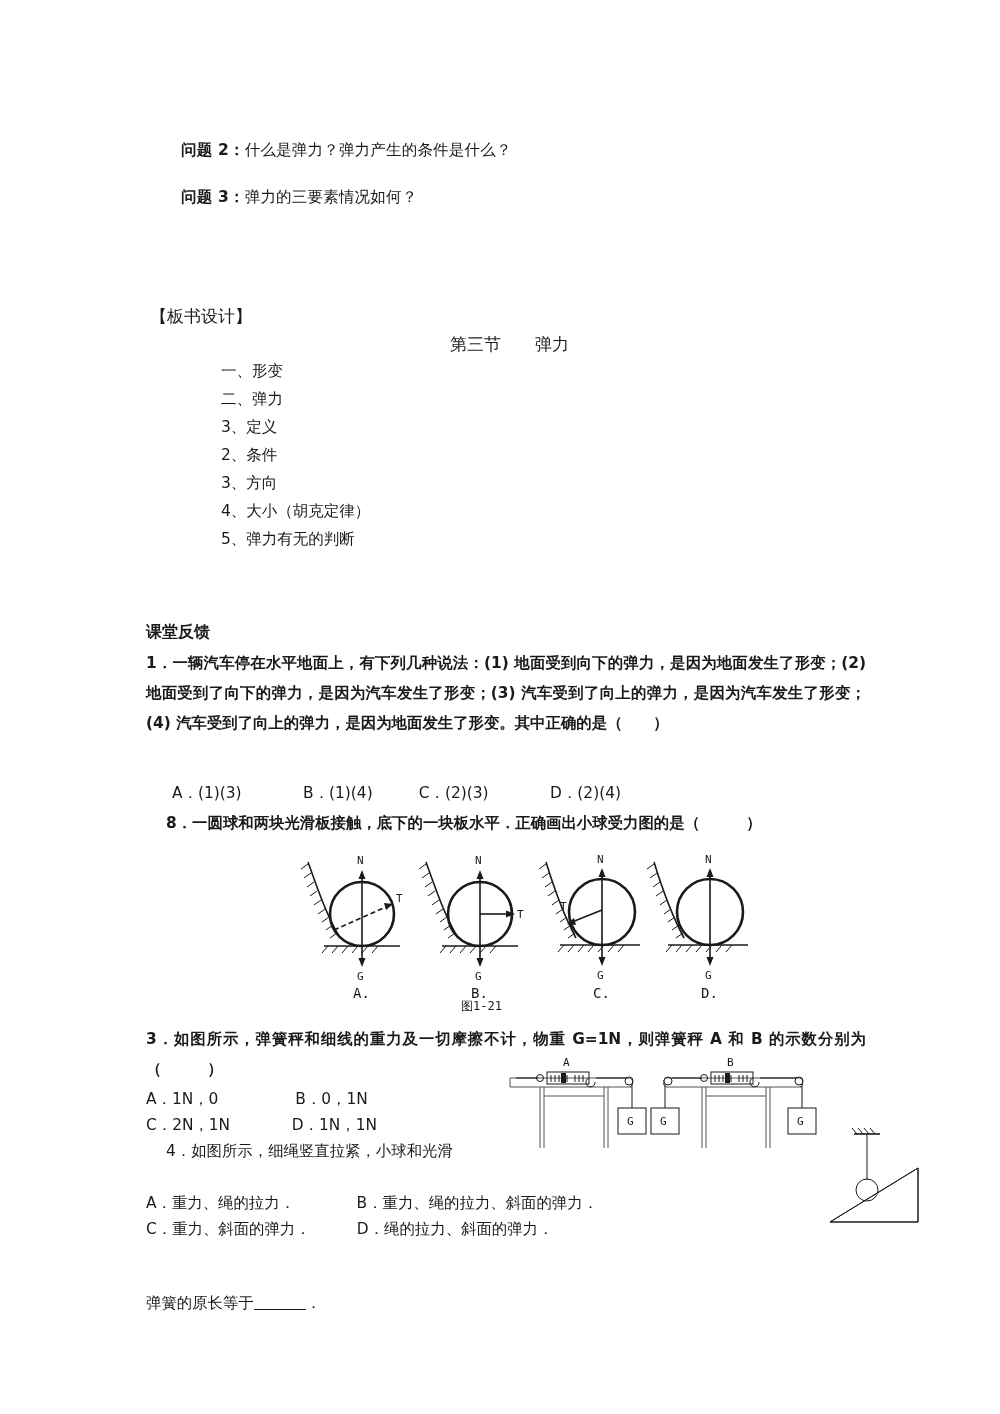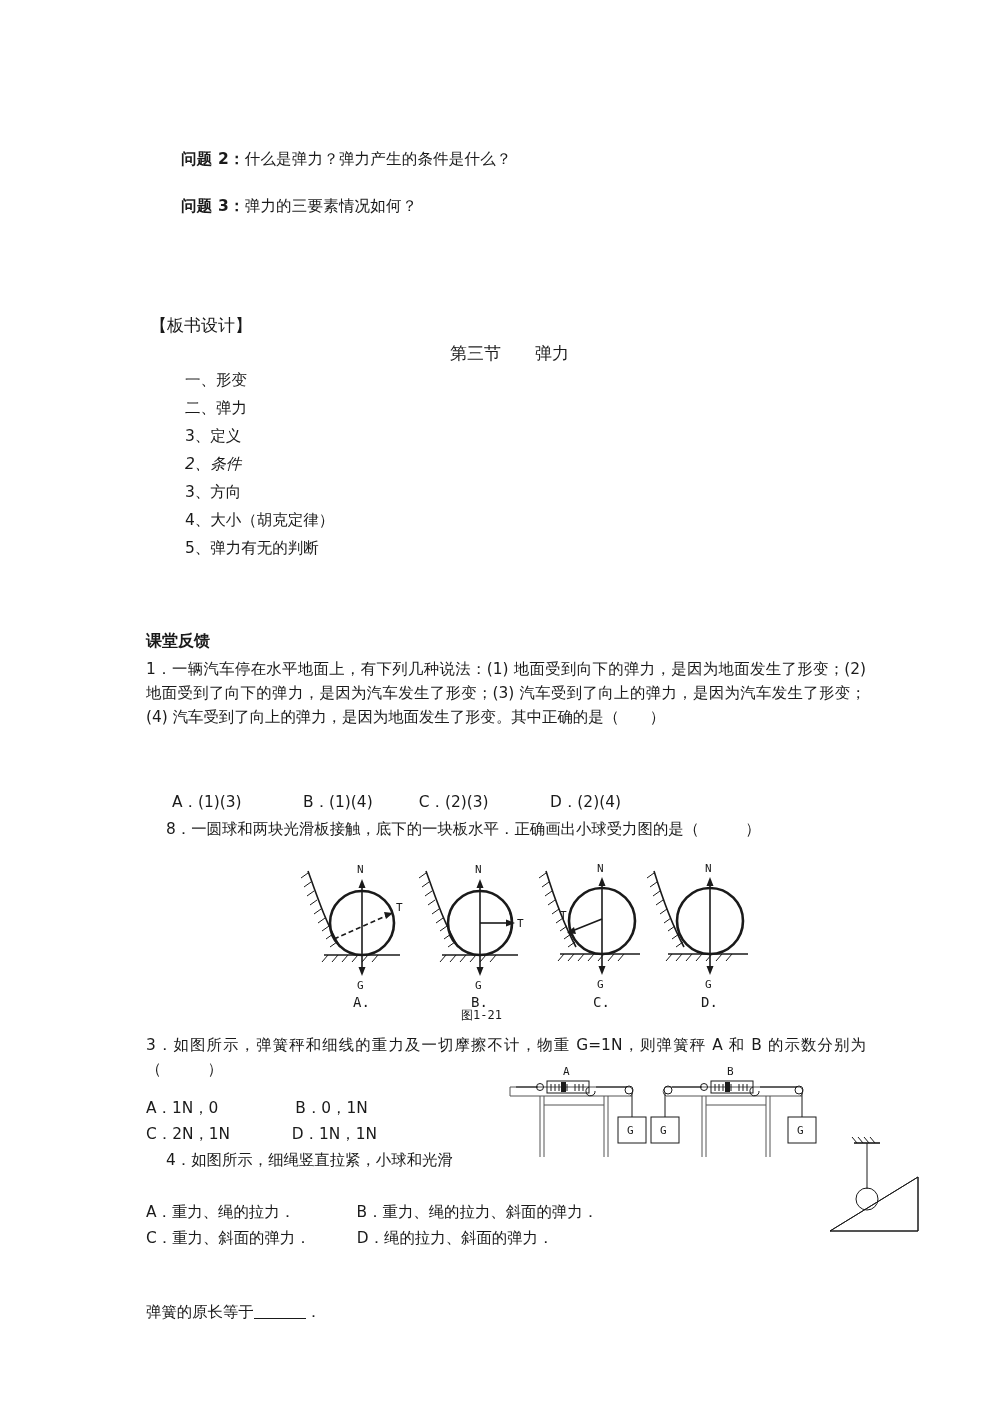--- a/index.html
+++ b/index.html
@@ -10,21 +10,21 @@
   body {
     width: 1000px;
     height: 1414px;
     position: relative;
     font-family: "DejaVu Sans", "Liberation Sans", sans-serif;
     color: #1a1a1a;
     overflow: hidden;
   }
   .page {
     position: absolute;
-    left: 0; top: 9px;
+    left: 0; top: 0;
     width: 1000px;
     height: 1404px;
     background: #fff;
   }
 
   
   .qline {
     position: absolute;
     font-size: 15.5px;
     line-height: 1.5;
@@ -35,36 +35,38 @@
 
   .board-title {
     position: absolute;
     font-size: 17px;
     white-space: nowrap;
   }
   .board-item {
     position: absolute;
     font-size: 15.5px;
     white-space: nowrap;
+    margin-left: 36px;
   }
 
   .section-head {
     position: absolute;
     font-size: 16px;
     font-weight: bold;
     white-space: nowrap;
   }
 
   
   .qpara {
     position: absolute;
     font-size: 15.4px;
-    line-height: 24px;
+    line-height: 30px;
     text-align: justify;
     text-justify: inter-ideograph;
+    font-weight: bold;
   }
 
   .opts {
     position: absolute;
     font-size: 15.4px;
     line-height: 30px;
     white-space: pre;
   }
 
   .caption {
@@ -116,21 +118,21 @@
   <div class="qline" style="left:181px; top:186px;">
     <span class="bold">问题 3：</span><span>弹力的三要素情况如何？</span>
   </div>
 
   <div class="board-title" style="left:150px; top:305px;">【板书设计】</div>
   <div class="board-title" style="left:450px; top:333px;">第三节　　弹力</div>
 
   <div class="board-item" style="left:185px; top:361px;">一、形变</div>
   <div class="board-item" style="left:185px; top:389px;">二、弹力</div>
   <div class="board-item" style="left:185px; top:417px;">3、定义</div>
-  <div class="board-item" style="left:185px; top:445px;font-style:italic;">2、条件</div>
+  <div class="board-item" style="left:185px; top:445px;">2、条件</div>
   <div class="board-item" style="left:185px; top:473px;">3、方向</div>
   <div class="board-item" style="left:185px; top:501px;">4、大小（胡克定律）</div>
   <div class="board-item" style="left:185px; top:529px;">5、弹力有无的判断</div>
 
   <div class="section-head" style="left:146px; top:622px;">课堂反馈</div>
 
   <div class="qpara" style="left:146px; top:648px; width:720px;">1．一辆汽车停在水平地面上，有下列几种说法：(1) 地面受到向下的弹力，是因为地面发生了形变；(2) 地面受到了向下的弹力，是因为汽车发生了形变；(3) 汽车受到了向上的弹力，是因为汽车发生了形变；(4) 汽车受到了向上的弹力，是因为地面发生了形变。其中正确的是（　　）</div>
 
   <div class="opts" style="left:172px; top:778px;">A．(1)(3)　　　　B．(1)(4)　　　C．(2)(3)　　　　D．(2)(4)</div>
 

